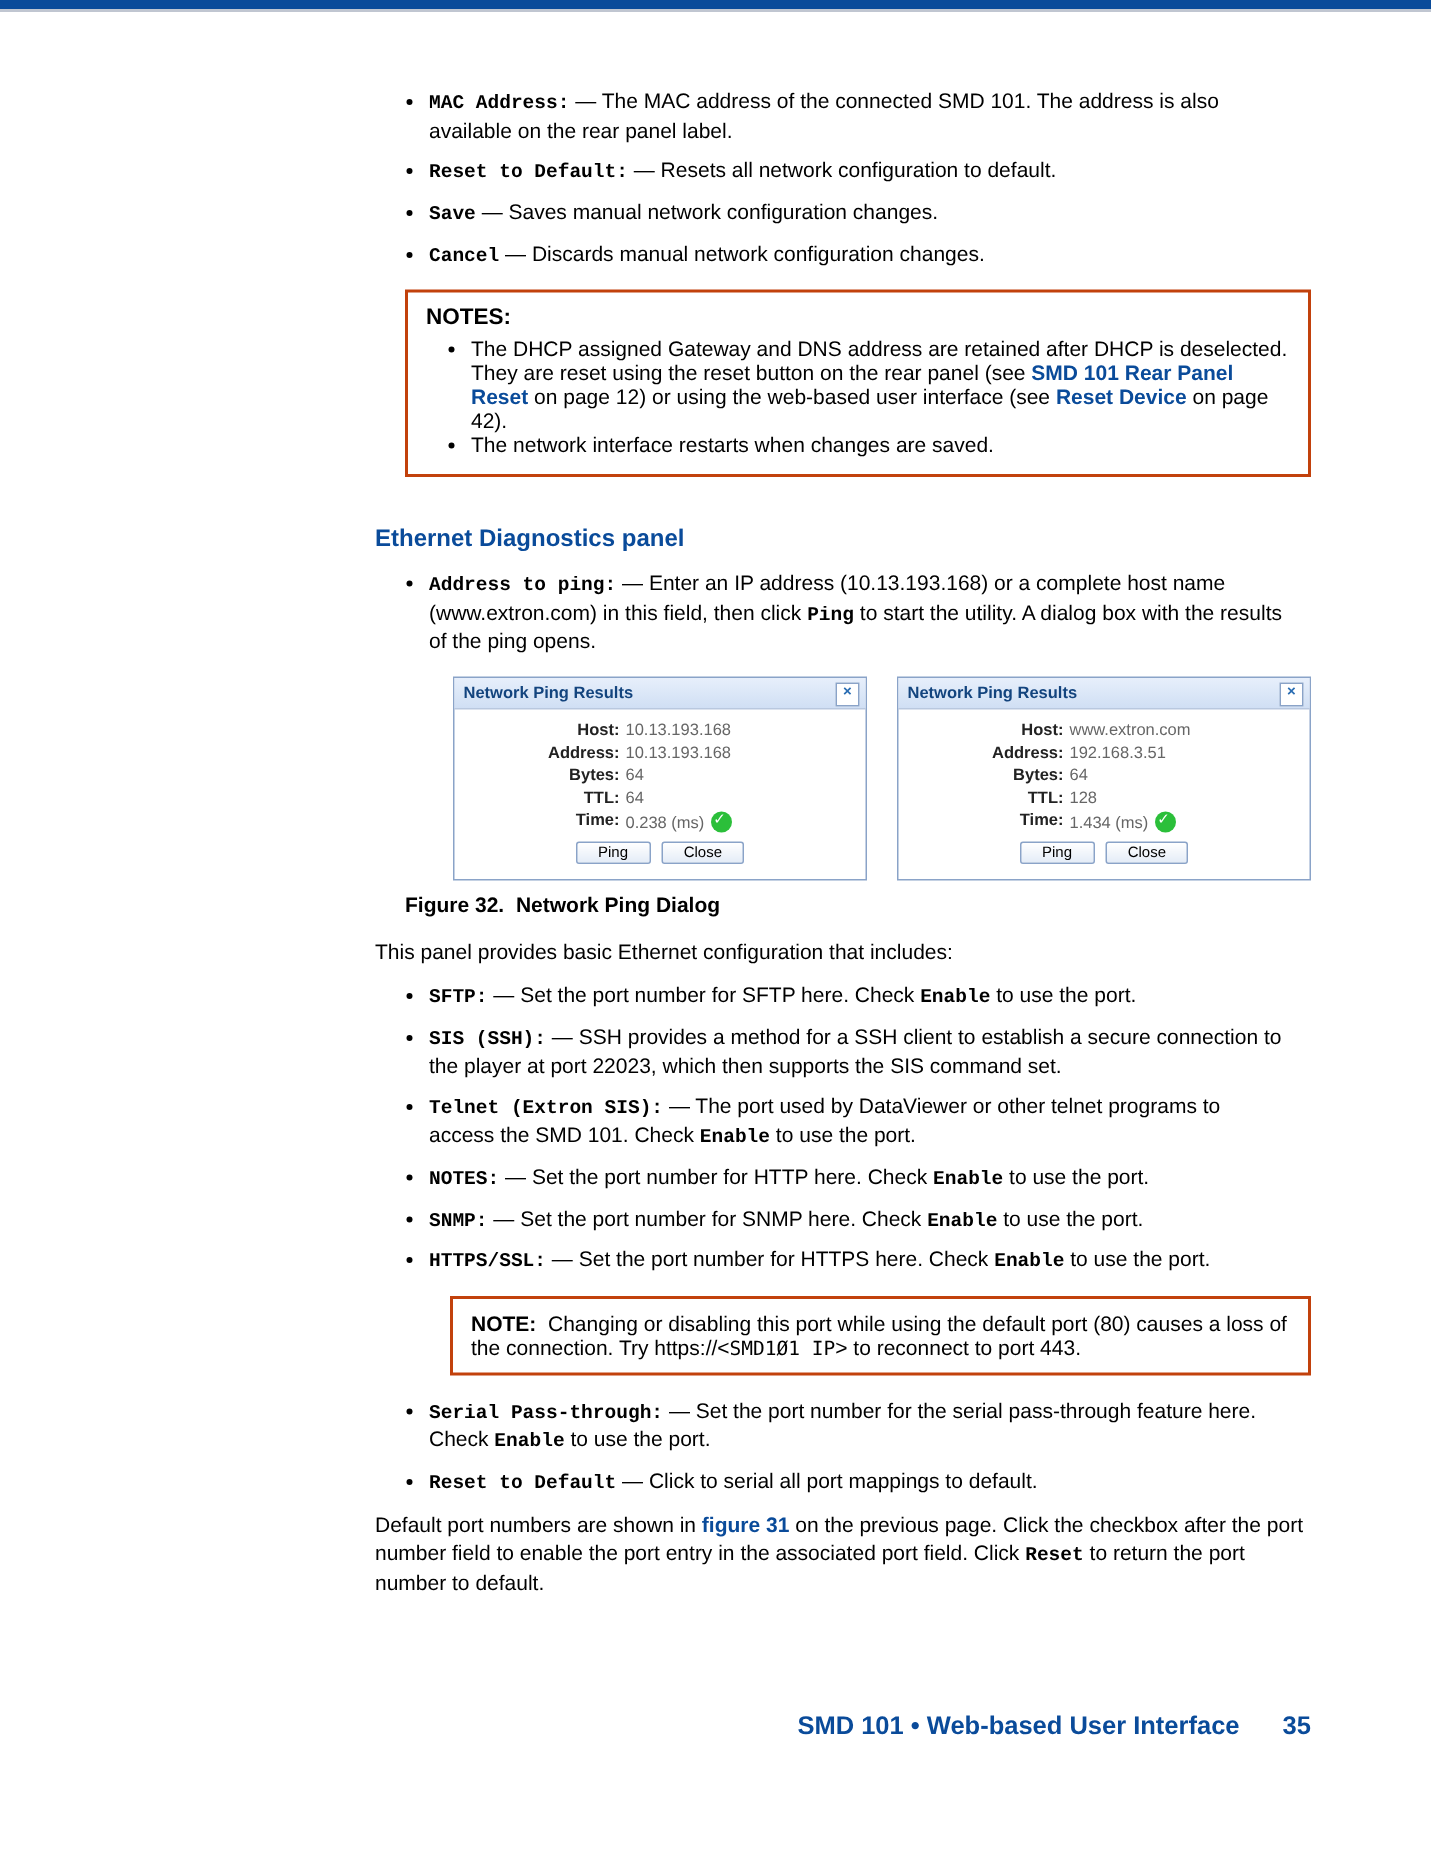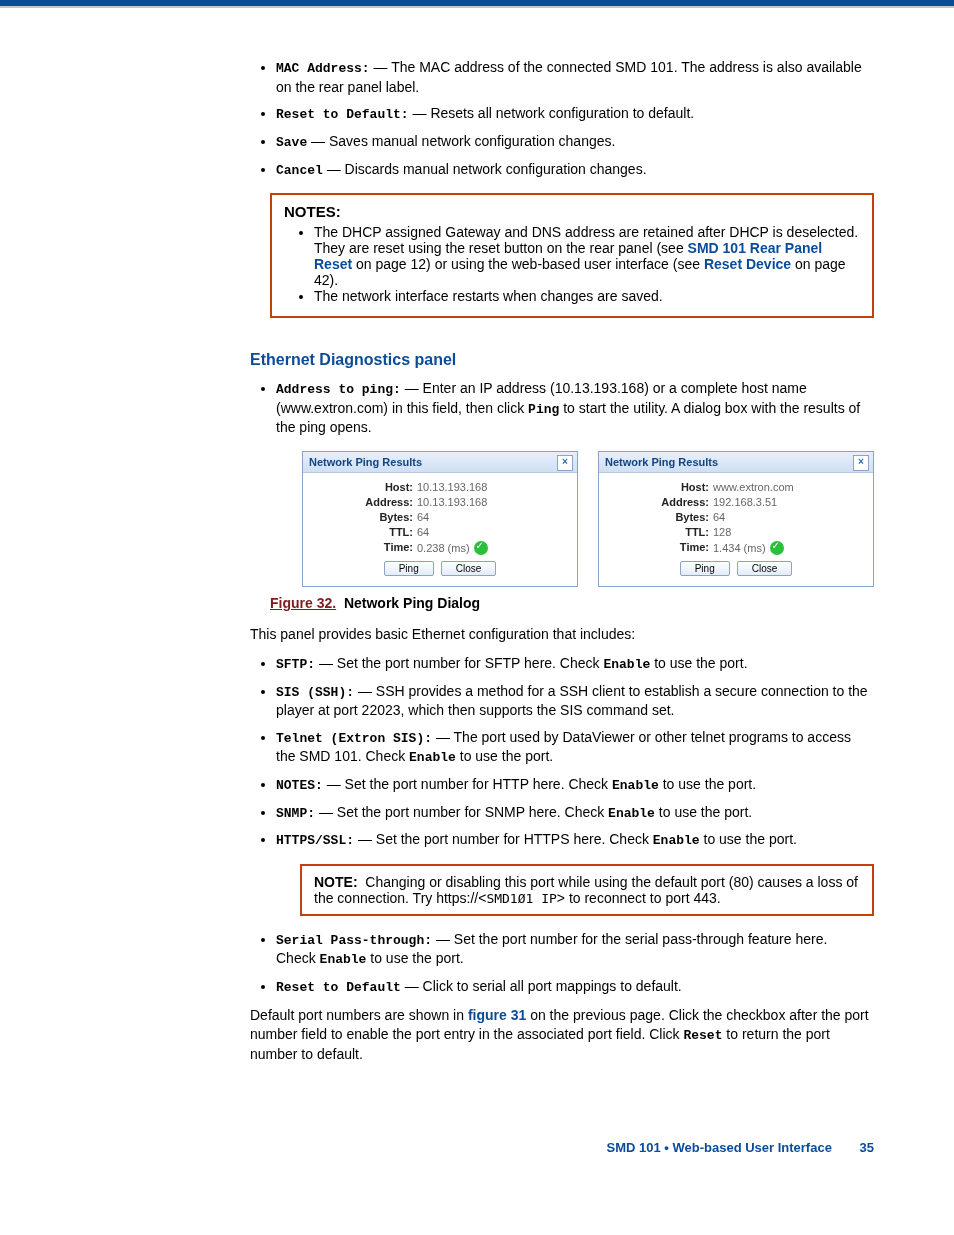--- a/index.html
+++ b/index.html
@@ -17,21 +17,21 @@
     width: 100%;
     border-bottom: 2px solid #c0c6d1;
     margin-bottom: 50px;
   }
   .page {
     padding: 0 80px 40px 250px;
   }
   ul.main-bullets {
     list-style: disc;
     padding-left: 20px;
-    margin: 10px 6px;
+    margin: 10px 16px;
   }
   ul.main-bullets > li {
     margin-bottom: 8px;
     line-height: 1.35;
   }
   .term {
     font-family: "Lucida Console", "Courier New", monospace;
     font-weight: bold;
     font-size: 13px;
   }
@@ -133,27 +133,27 @@
     font-family: Verdana, Geneva, sans-serif;
     font-size: 10px;
     padding: 1px 14px;
     margin: 0 2px;
     border: 1px solid #8aa3c8;
     background: linear-gradient(#ffffff,#e4ecf7);
     border-radius: 2px;
     cursor: pointer;
   }
   .figcaption { margin: 8px 0 14px 20px; font-size: 14px; }
-  .figcaption .fignum { color: #7f1d1d; font-weight: bold; text-decoration: underline; }
+  .figcaption .fignum { color: #000000; font-weight: bold; }
   .figcaption .figtitle { font-weight: bold; }
 
   .footer {
     text-align: right;
     padding: 30px 80px 30px 0;
-    font-size: 13px;
+    font-size: 17px;
   }
   .footer .ftitle { color: #0a4b9a; font-weight: bold; }
   .footer .fpage { color: #0a4b9a; font-weight: bold; padding-left: 24px; }
 </style>
 </head>
 <body>
 
 <div class="topbar"></div>
 
 <div class="page">

